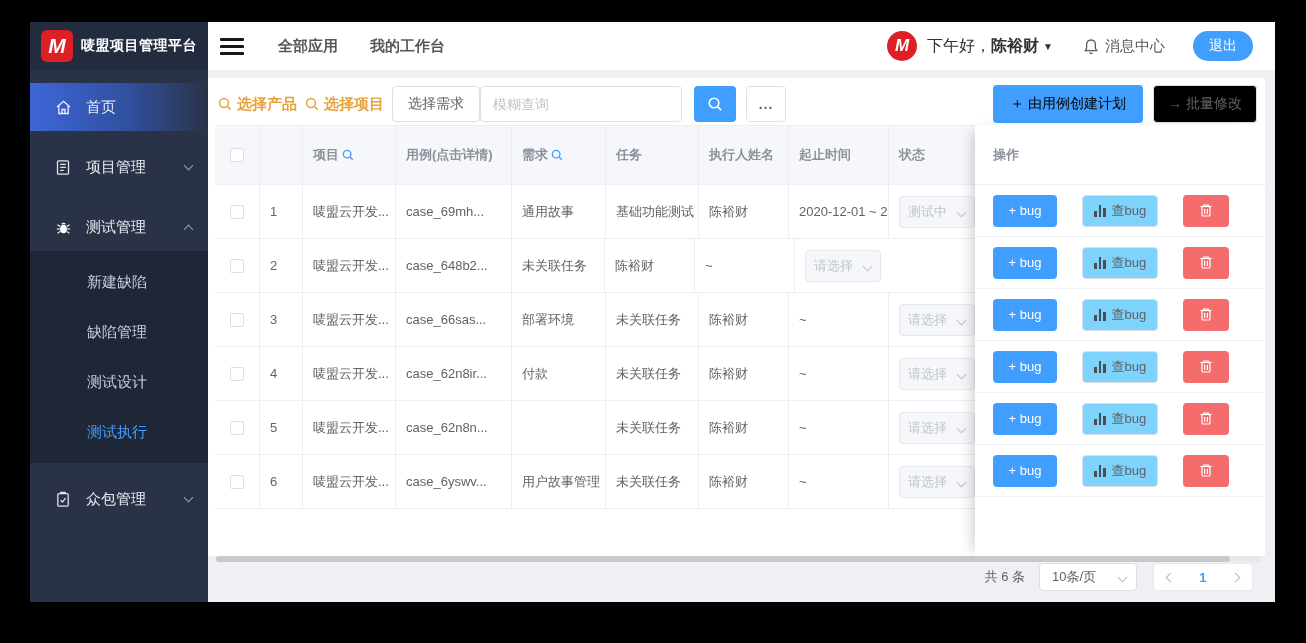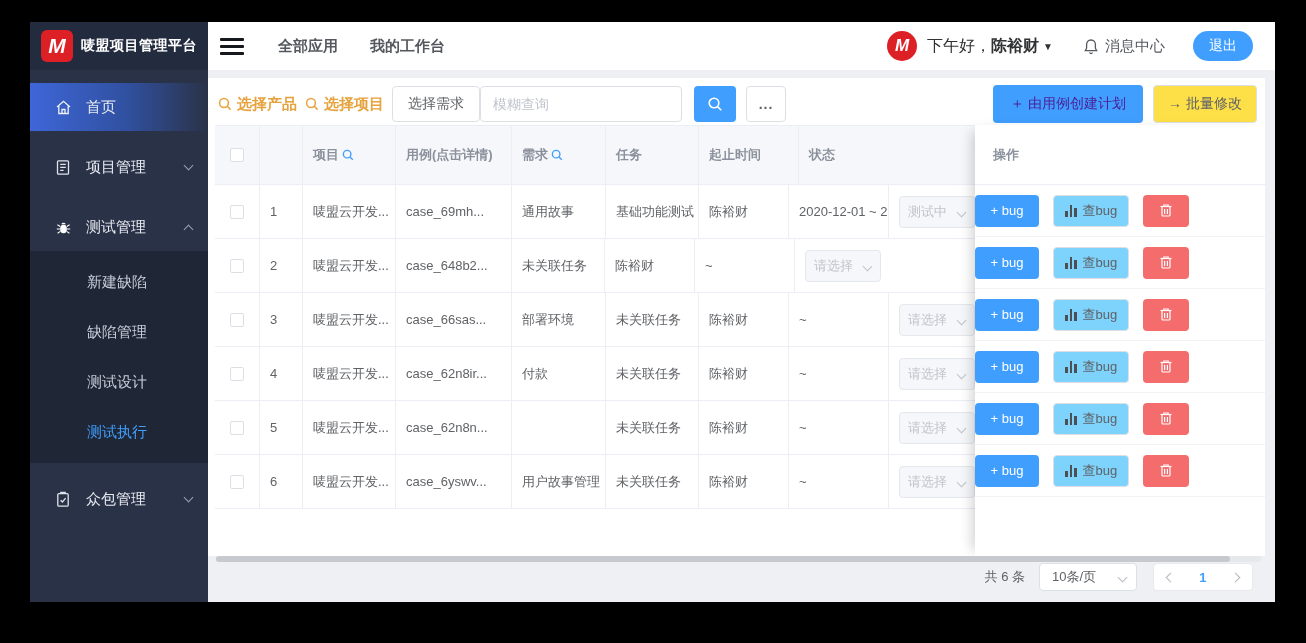--- a/index.html
+++ b/index.html
@@ -48,22 +48,22 @@
   
   .toolbar { position:absolute; left:10px; top:5px; right:8px; height:42px; display:flex; align-items:center; }
   .filter-link { display:flex; align-items:center; gap:5px; color:#e6a23c; font-size:15px; font-weight:bold; cursor:pointer; margin-right:8px; white-space:nowrap; }
   .btn { border-radius:4px; font-size:14px; cursor:pointer; display:inline-flex; align-items:center; justify-content:center; }
   .btn-plain { height:36px; padding:0 15px; background:#fff; border:1px solid #dcdfe6; color:#606266; }
   .q-input { width:202px; height:36px; border:1px solid #dcdfe6; border-radius:4px; padding:0 12px; font-size:14px; color:#606266; outline:none; }
   .q-input::placeholder { color:#c0c4cc; }
   .btn-search { width:42px; height:36px; background:#409eff; border:none; margin-left:12px; }
   .btn-more { width:40px; height:36px; background:#fff; border:1px solid #dcdfe6; color:#606266; margin-left:10px; font-weight:bold; letter-spacing:1px; }
   .tb-right { margin-left:auto; display:flex; align-items:center; gap:10px; }
-  .btn-primary { height:38px; padding:0 17px; background:#409eff; border:none; color:#4c1d95; }
-  .btn-batch { height:38px; padding:0 14px; background:#fde047; border:1px solid #dcdfe6; color:#606266; }
+  .btn-primary { height:38px; padding:0 17px; background:#409eff; border:none; color:#000000; }
+  .btn-batch { height:38px; padding:0 14px; background:#000000; border:1px solid #dcdfe6; color:#606266; }
 
   
   .table { position:absolute; left:7px; top:47px; width:790px; font-size:13px; color:#606266; }
   .tr { display:flex; height:54px; border-bottom:1px solid #ebeef5; background:#fff; }
   .tr.head { height:60px; background:#f6f7fa; border-top:1px solid #ebeef5; color:#8b919c; font-weight:bold; }
   .td { display:flex; align-items:center; padding:0 10px; border-right:1px solid #ebeef5; white-space:nowrap; overflow:hidden; flex:0 0 auto; }
   .c-cb { width:45px; justify-content:center; padding:0; }
   .c-idx { width:43px; }
   .c-proj { width:93px; }
   .c-case { width:116px; }
@@ -74,21 +74,21 @@
   .c-status { width:106px; border-right:none; }
   .tr.head .c-case { white-space:normal; line-height:1.35; }
   .cb { width:14px; height:14px; border:1px solid #dcdfe6; border-radius:2px; background:#fff; cursor:pointer; }
   .hq { display:inline-flex; margin-left:3px; }
   .sel { position:relative; width:76px; height:32px; background:#f5f7fa; border:1px solid #e4e7ed; border-radius:4px; color:#c0c4cc; font-size:13px; display:flex; align-items:center; padding:0 22px 0 8px; cursor:not-allowed; overflow:hidden; white-space:nowrap; }
   .sel .chev { position:absolute; right:9px; top:12px; color:#c0c4cc; transform:rotate(45deg); margin-top:0; }
 
   
   .ops { position:absolute; left:767px; top:47px; width:290px; height:431px; background:#fff; box-shadow:-9px 0 12px -6px rgba(0,0,0,0.18); z-index:10; }
   .ops-header { height:60px; display:flex; align-items:center; padding-left:18px; color:#8b919c; font-size:13px; font-weight:bold; border-bottom:1px solid #ebeef5; }
-  .ops-row { height:52px; display:flex; align-items:center; gap:14px; border-bottom:1px solid #f1f3f7; }
+  .ops-row { height:52px; display:flex; align-items:center; padding-left:18px; gap:25px; border-bottom:1px solid #f1f3f7; }
   .btn-addbug { width:64px; height:32px; background:#409eff; border:none; color:#fff; font-size:13px; }
   .btn-viewbug { height:32px; padding:0 11px; background:#7dd3fc; border:1px solid #dcdfe6; color:#606266; font-size:13px; gap:6px; }
   .bars { display:inline-flex; align-items:flex-end; gap:2px; }
   .bars i { display:block; width:2.5px; background:#4c4f54; }
   .bars i:nth-child(1){height:6px;} .bars i:nth-child(2){height:12px;} .bars i:nth-child(3){height:9px;}
   .btn-del { width:46px; height:32px; background:#f56c6c; border:none; }
 
   
   .hscroll-track { position:absolute; left:8px; right:14px; top:486px; height:6px; background:#e6e8ec; border-radius:3px; }
   .hscroll-thumb { position:absolute; left:8px; top:486px; width:1014px; height:6px; background:#c7c9cf; border-radius:3px; cursor:pointer; }
@@ -247,20 +247,21 @@
           <div class="td c-req">
               <span>需求</span>
               <span class="hq">
                 <svg width="12" height="12" viewBox="0 0 14 14" fill="none" stroke="#409eff" stroke-width="1.6">
                   <circle cx="6" cy="6" r="4.4"></circle>
                   <path d="M9.3 9.3 L12.6 12.6"></path>
                 </svg>
               </span>
             </div>
           <div class="td c-task">任务</div>
+          <div class="td c-exec">执行人姓名</div>
           <div class="td c-time">起止时间</div>
           <div class="td c-status">状态</div>
         </div>
 
         <div class="tr">
           <div class="td c-cb">
               <span class="cb"></span>
             </div>
           <div class="td c-idx">1</div>
           <div class="td c-proj">唛盟云开发...</div>

